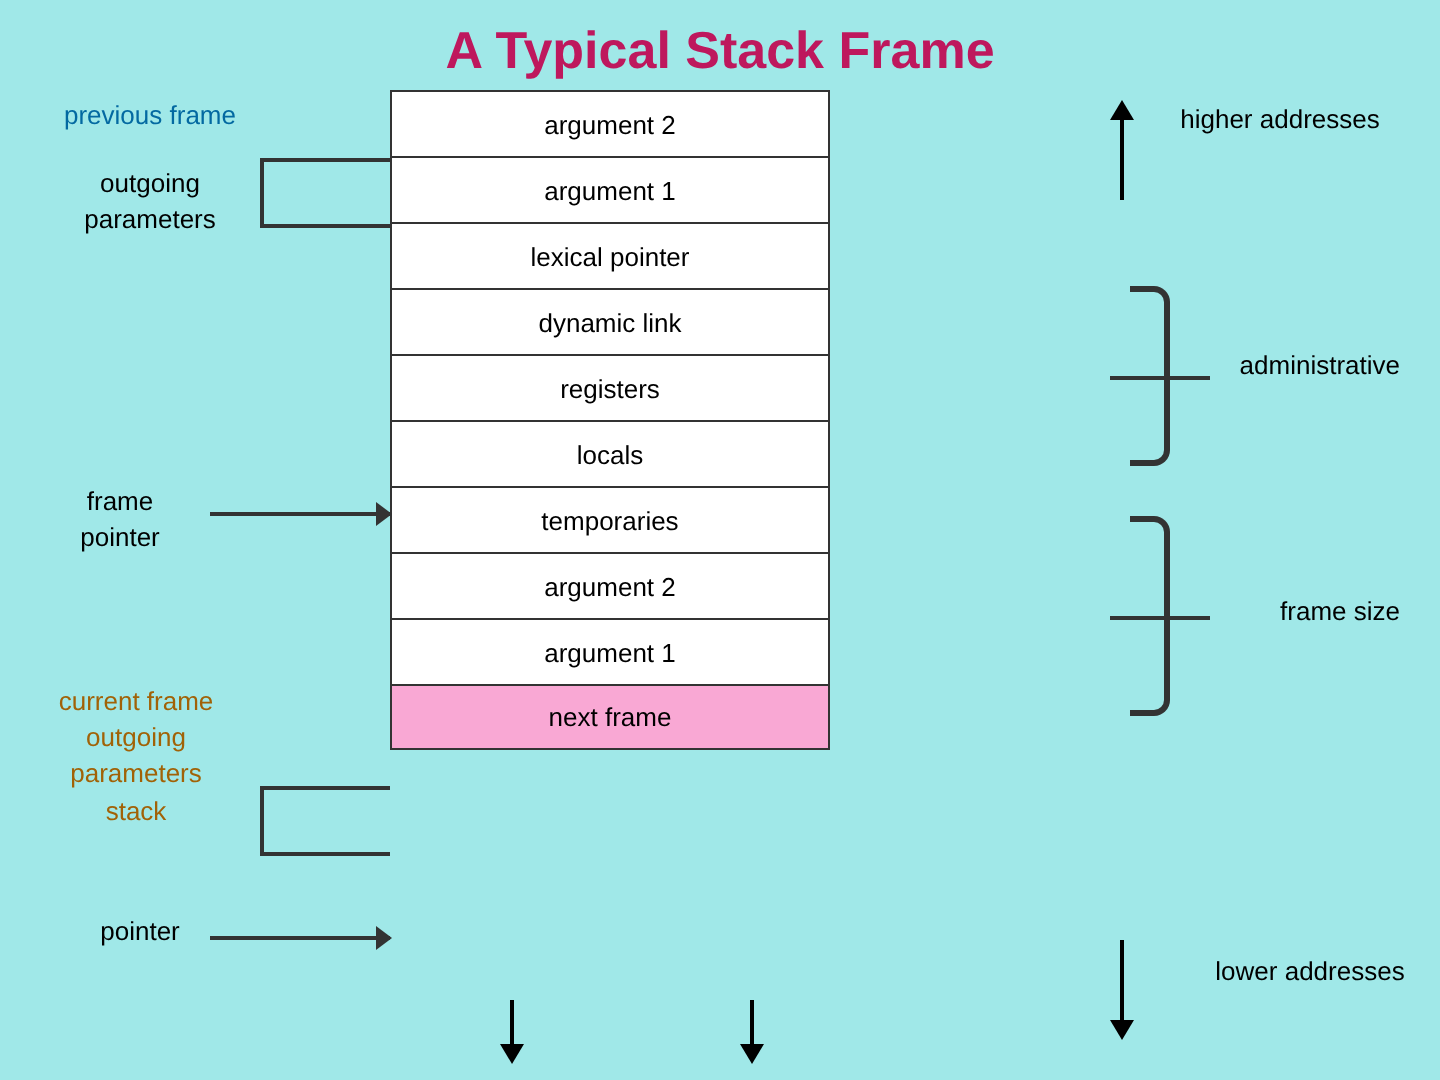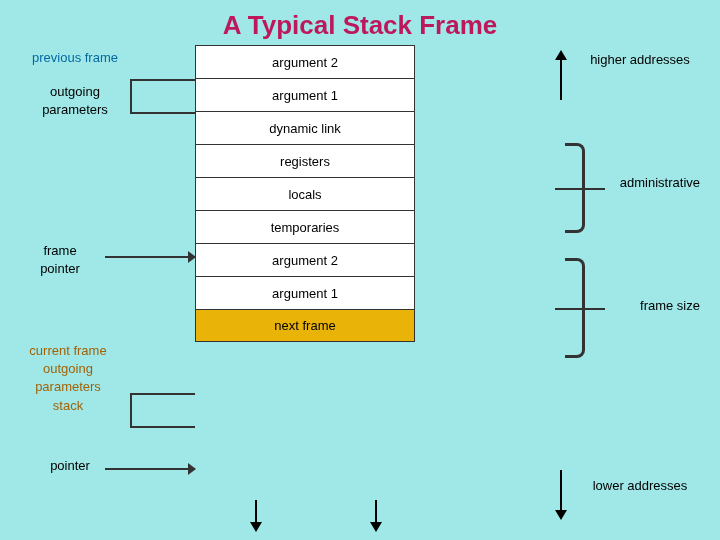--- a/index.html
+++ b/index.html
@@ -44,21 +44,21 @@
       color: #000;
       position: relative;
     }
 
     .stack-row:last-child {
       border-bottom: 1.5px solid #333;
     }
 
     .stack-row.next-frame-row {
       border-bottom: 1.5px solid #333;
-      background: #eab308;
+      background: #f9a8d4;
     }
 
     
     .label-previous-frame {
       position: absolute;
       top: 50px;
       left: 20px;
       font-size: 13px;
       color: #0369a1;
       text-align: center;
@@ -130,21 +130,21 @@
       top: 298px;
       right: 20px;
       font-size: 13px;
       color: #000;
       text-align: center;
     }
 
     .label-lower-addresses {
       position: absolute;
       top: 478px;
-      right: 20px;
+      right: 5px;
       font-size: 13px;
       color: #000;
       text-align: center;
       width: 120px;
     }
 
     
     .brace-admin {
       position: absolute;
       top: 143px;
@@ -293,20 +293,23 @@
 <div class="label-lower-addresses">lower addresses</div>
 
 <div class="stack-container">
   <div class="stack-row">
     <span>argument 2</span>
   </div>
   <div class="stack-row">
     <span>argument 1</span>
   </div>
   <div class="stack-row">
+    <span>lexical pointer</span>
+  </div>
+  <div class="stack-row">
     <span>dynamic link</span>
   </div>
   <div class="stack-row">
     <span>registers</span>
   </div>
   <div class="stack-row">
     <span>locals</span>
   </div>
   <div class="stack-row">
     <span>temporaries</span>

